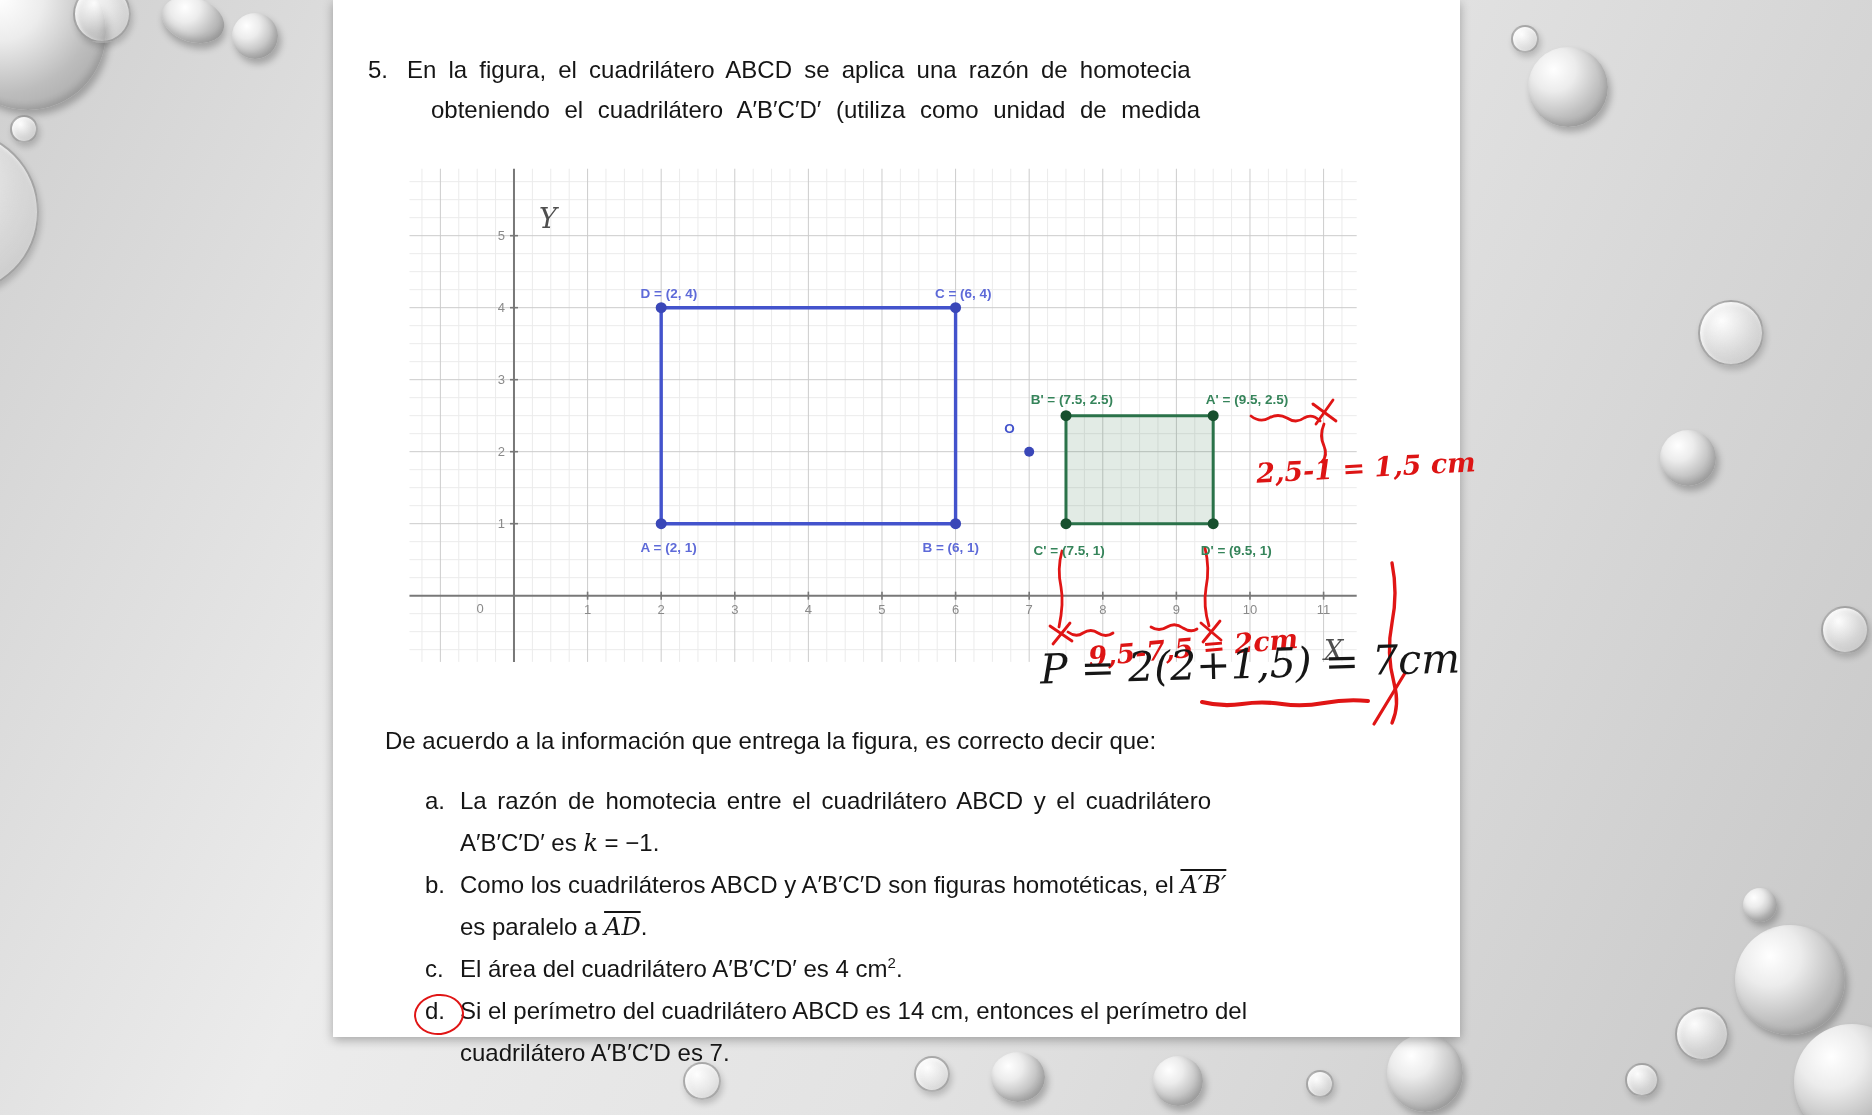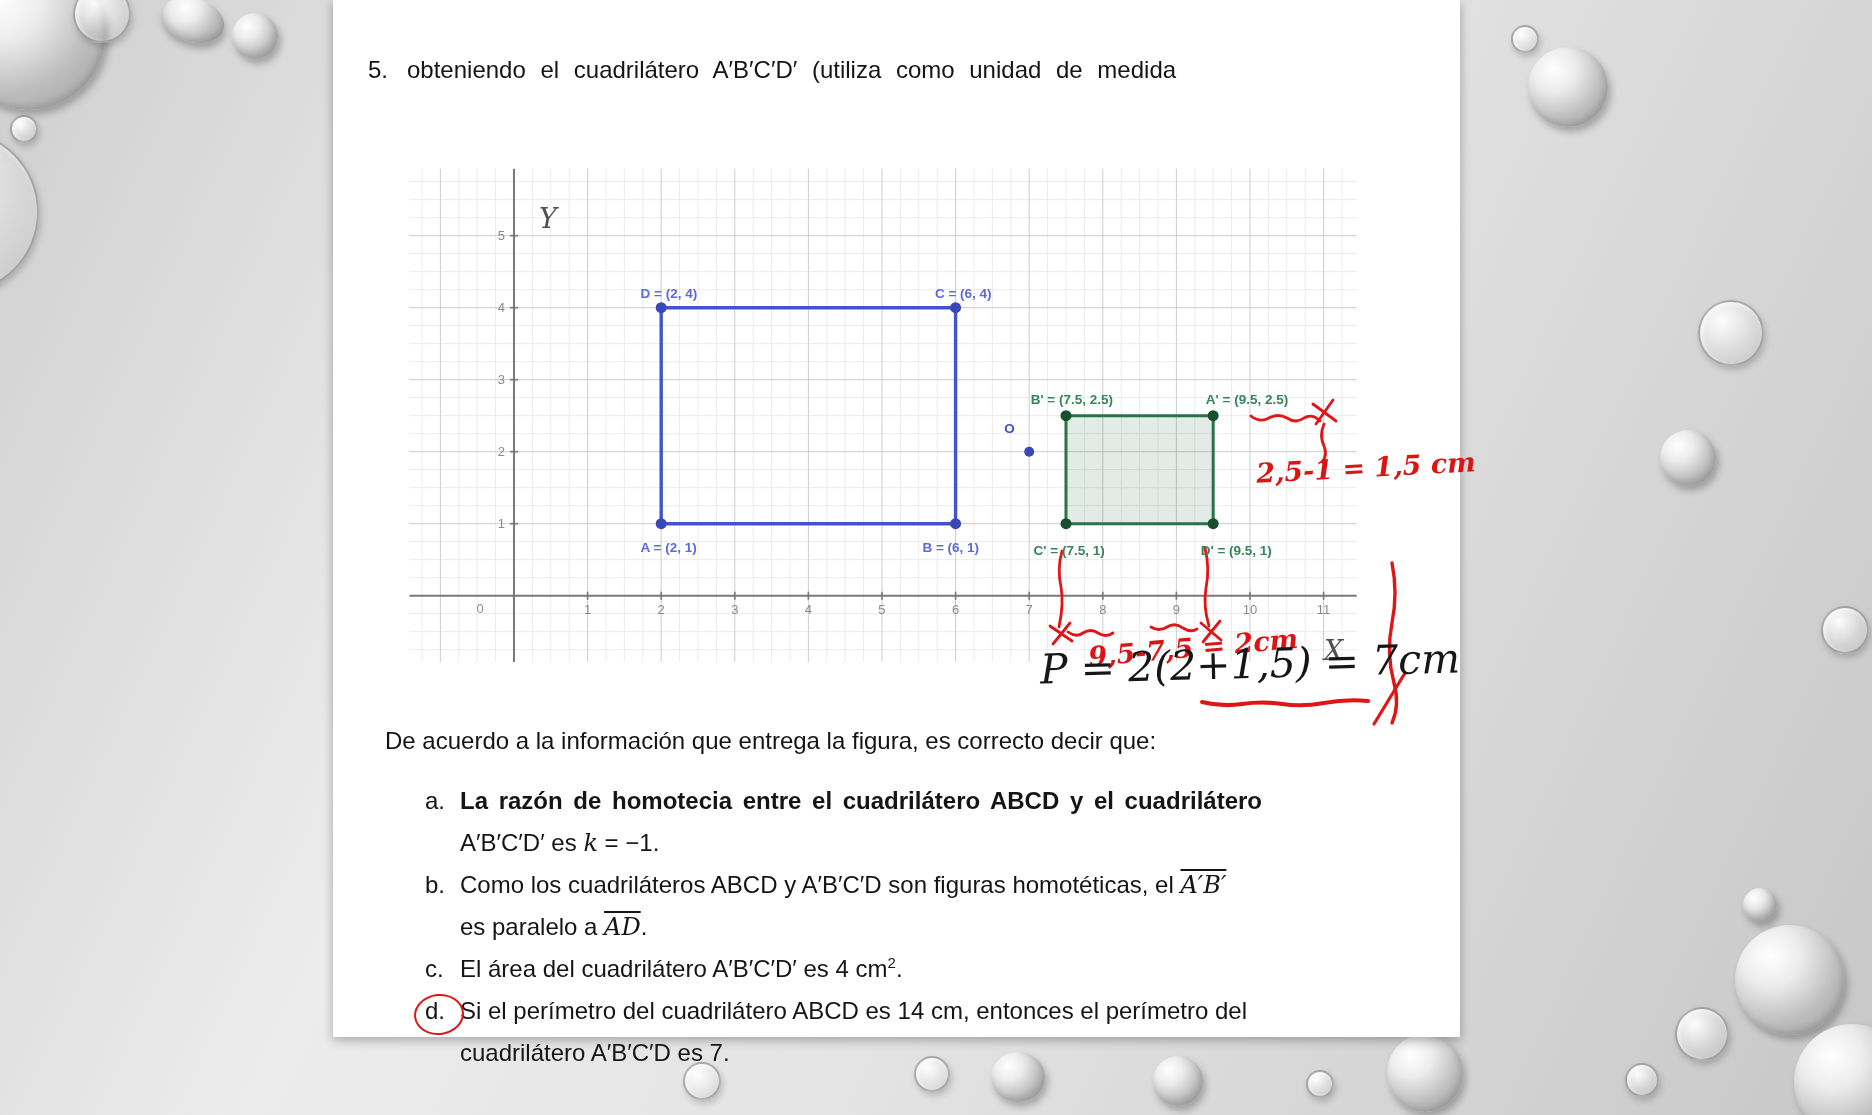--- a/index.html
+++ b/index.html
@@ -13,21 +13,21 @@
   .bub.ring{background:radial-gradient(circle at 35% 30%, rgba(255,255,255,.95), rgba(235,235,235,.25) 55%, rgba(170,170,170,.4) 100%);
             border:2px solid rgba(125,125,125,.55);
             box-shadow:2px 4px 6px rgba(0,0,0,.18), inset 2px 2px 4px rgba(255,255,255,.8);}
   .panel{position:absolute;left:333px;top:0;width:1127px;height:1037px;background:#ffffff;
          box-shadow:0 3px 10px rgba(0,0,0,.3);}
   
   .problem{position:absolute;left:368px;top:50px;display:flex;font-size:24px;line-height:39.5px;color:#151515;}
   .problem .num{width:39px;flex:none;}
   .pline{display:block;white-space:nowrap;}
   .ws1{word-spacing:5.5px;}
-  .ws2{word-spacing:8px;}
+  .ws2{word-spacing:8px;margin-left:24px;}
   
   .qblock{position:absolute;left:368px;top:702px;font-size:24px;color:#151515;}
   .intro{line-height:44px;margin:17px;}
   .opt{display:flex;margin-left:57px;}
   .letter{width:35px;flex:none;position:relative;line-height:42px;}
   .otext{line-height:42px;}
   .oline{display:block;white-space:nowrap;}
   .mi{font-family:"DejaVu Serif",serif;font-style:italic;}
   .ovl{font-family:"DejaVu Serif",serif;font-style:italic;text-decoration:overline;text-align:center;}
   .sup{vertical-align:super;font-size:15px;line-height:0;}
@@ -65,20 +65,21 @@
   <div class="bub solid" style="left:991px;top:1052px;width:54px;height:50px;"></div>
   <div class="bub solid" style="left:1153px;top:1056px;width:50px;height:50px;"></div>
   <div class="bub ring" style="left:1306px;top:1070px;width:24px;height:24px;"></div>
   <div class="bub solid" style="left:1387px;top:1034px;width:76px;height:78px;"></div>
 
   <div class="panel"></div>
 
   <div class="problem">
     <span class="num">5.</span>
     <div>
+      <span class="pline ws1">En la figura, el cuadrilátero ABCD se aplica una razón de homotecia</span>
       <span class="pline ws2">obteniendo el cuadrilátero A′B′C′D′ (utiliza como unidad de medida</span>
     </div>
   </div>
 
   <svg width="1045" height="565" style="position:absolute;left:408px;top:168px;overflow:visible;">
       <line x1="13.983999999999995" y1="0.7200000000000486" x2="13.983999999999995" y2="493.92" stroke="#ebebeb" stroke-width="1"></line>
       <line x1="50.78399999999999" y1="0.7200000000000486" x2="50.78399999999999" y2="493.92" stroke="#ebebeb" stroke-width="1"></line>
       <line x1="69.184" y1="0.7200000000000486" x2="69.184" y2="493.92" stroke="#ebebeb" stroke-width="1"></line>
       <line x1="87.58399999999999" y1="0.7200000000000486" x2="87.58399999999999" y2="493.92" stroke="#ebebeb" stroke-width="1"></line>
       <line x1="124.38399999999999" y1="0.7200000000000486" x2="124.38399999999999" y2="493.92" stroke="#ebebeb" stroke-width="1"></line>
@@ -230,21 +231,21 @@
   <div class="hand-red" style="left:1256px;top:452px;font-size:27px;transform:rotate(-3deg);">2,5-1 = 1,5 cm</div>
   <div class="hand-red" style="left:1088px;top:632px;font-size:27px;transform:rotate(-5deg);">9,5-7,5 = 2cm</div>
   <div class="hand-black" style="left:1040px;top:640px;font-size:41px;transform:rotate(-1.5deg);">P = 2(2+1,5) = 7cm</div>
 
   <div class="qblock">
     <p class="intro">De acuerdo a la información que entrega la figura, es correcto decir que:</p>
     <div>
         <div class="opt">
           <span class="letter">a.</span>
           <div class="otext">
-            <span class="oline" style="word-spacing: 4px; font-weight: bold;"><span>La razón de homotecia entre el cuadrilátero ABCD y el cuadrilátero</span></span>
+            <span class="oline" style="word-spacing: 4px;"><span>La razón de homotecia entre el cuadrilátero ABCD y el cuadrilátero</span></span>
             <span class="oline"><span>A′B′C′D′ es </span><span class="mi">k</span><span> = −1.</span></span>
           </div>
         </div>
         <div class="opt">
           <span class="letter">b.</span>
           <div class="otext">
             <span class="oline"><span>Como los cuadriláteros ABCD y A′B′C′D son figuras homotéticas, el </span><span class="ovl">A′B′</span></span>
             <span class="oline"><span>es paralelo a </span><span class="ovl">AD</span><span>.</span></span>
           </div>
         </div>

